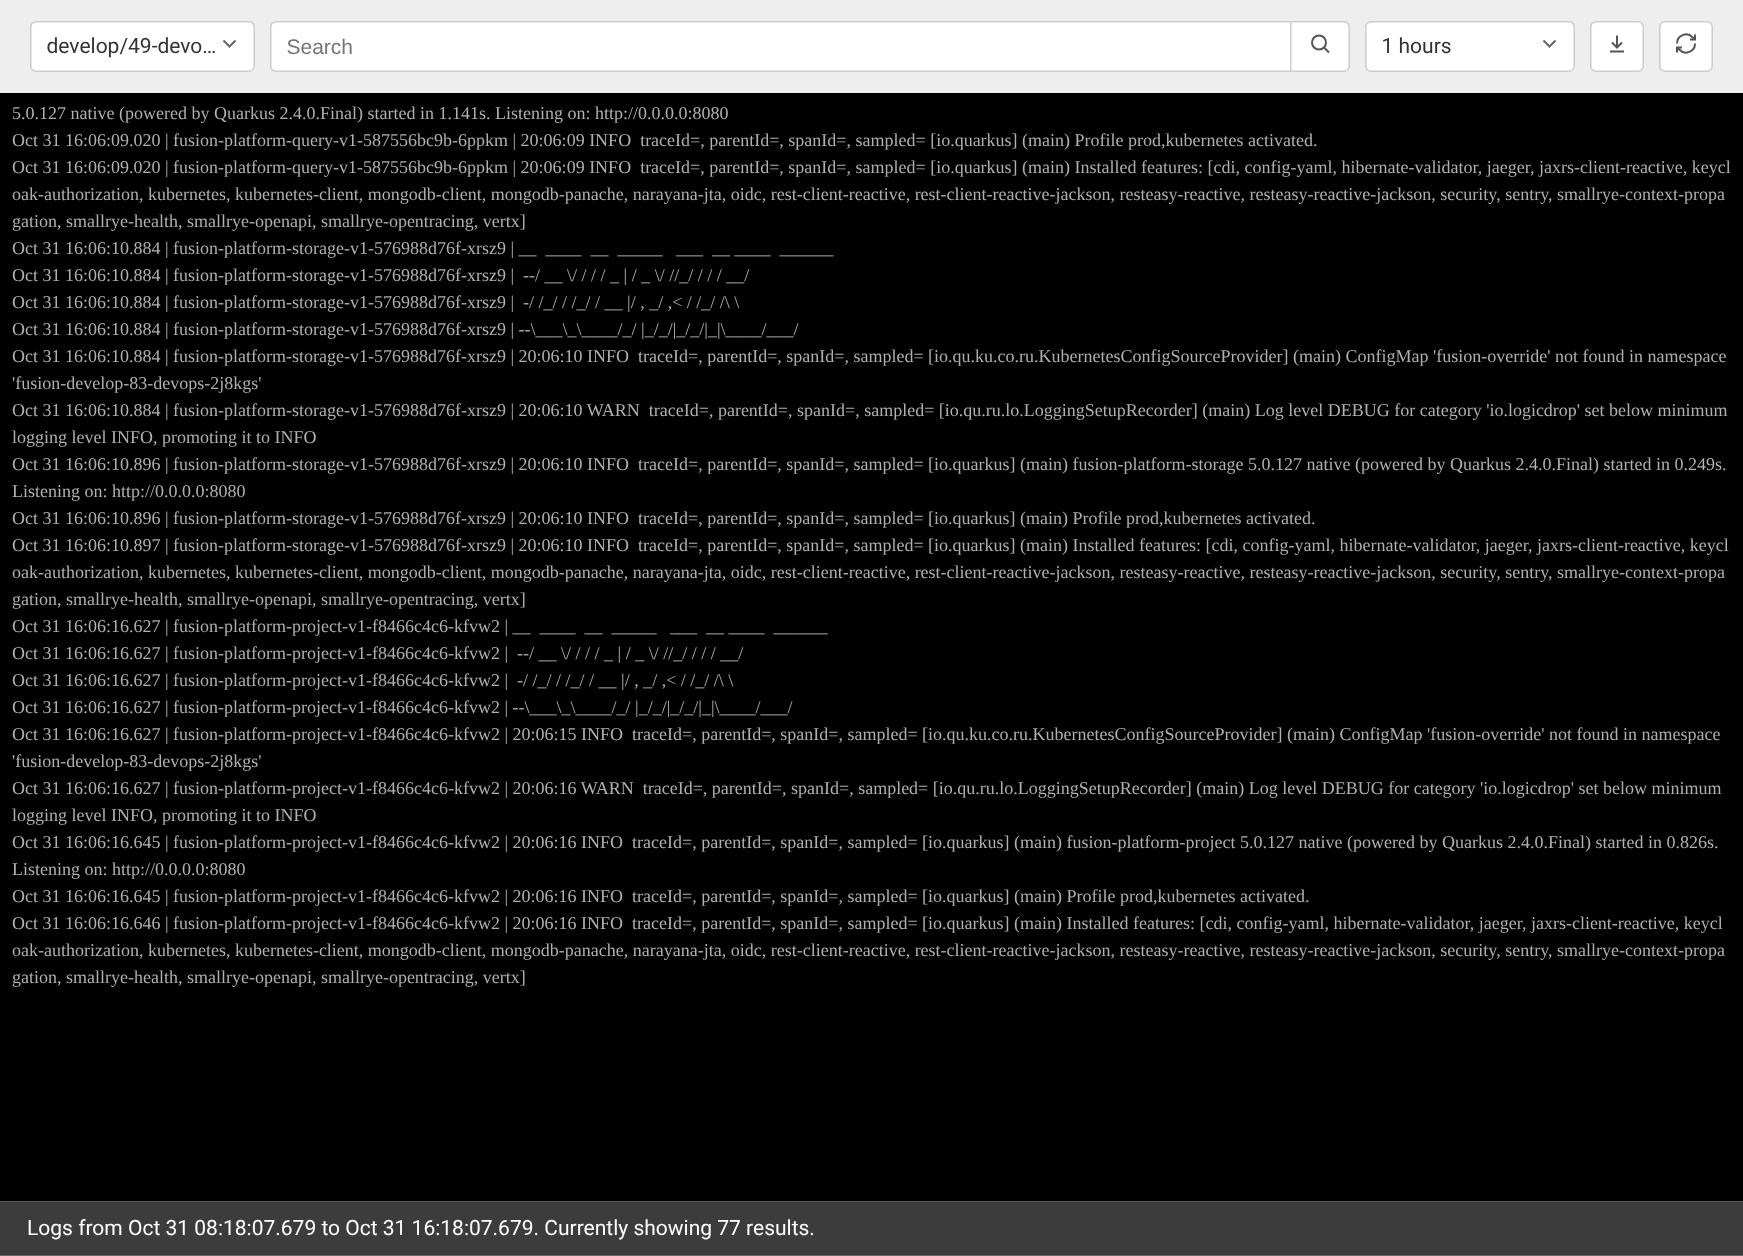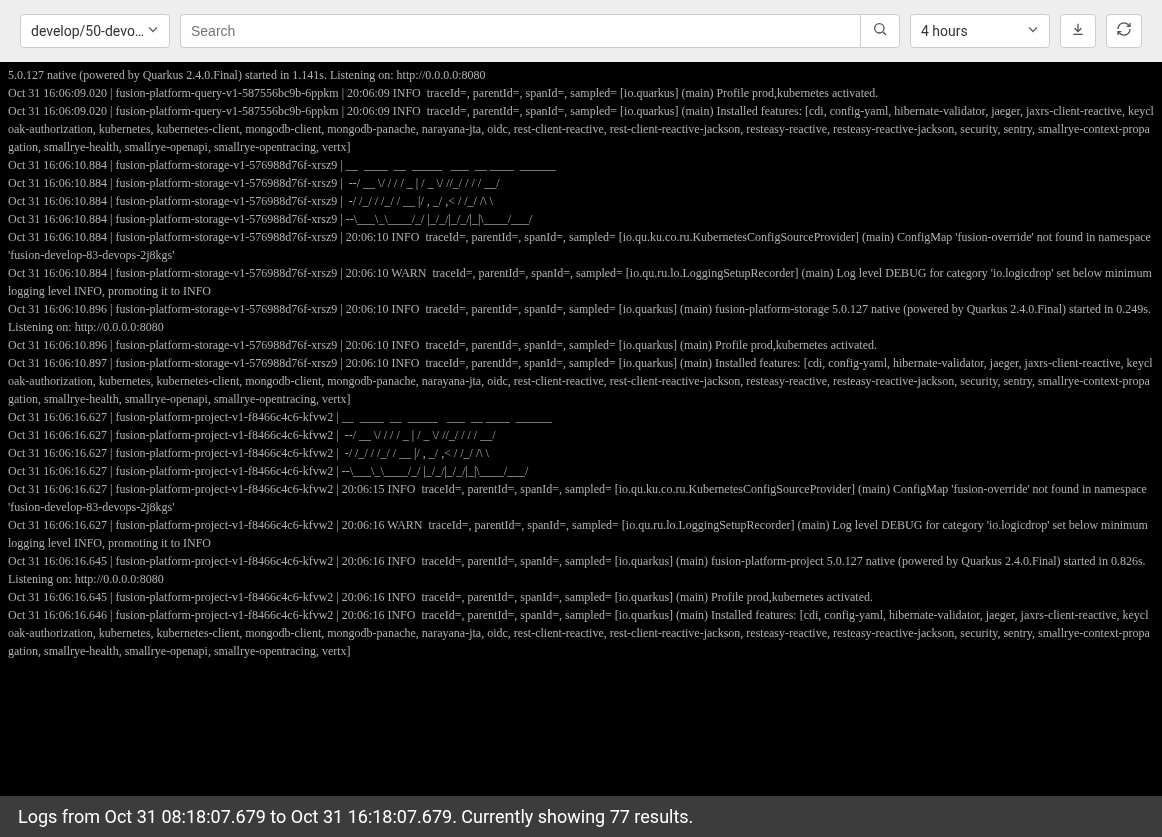--- a/index.html
+++ b/index.html
@@ -100,52 +100,52 @@
     word-break: break-all;
   }
   .log-area::-webkit-scrollbar { width: 16px; background: #2a2a2a; }
   .log-area::-webkit-scrollbar-thumb { background: #555; }
   .log-area::-webkit-scrollbar-button:single-button {
     background: #333; height: 16px; display: block;
   }
   .status-bar {
     background: #3c3c3c;
     color: #fff;
-    font-size: 18px;
+    font-size: 14px;
     padding: 10px 18px;
   }
   svg { width: 16px; height: 16px; fill: none; stroke: currentColor; stroke-width: 2; }
 </style>
 </head>
 <body>
 
 <div class="toolbar">
   <div class="select-wrap ns">
-    <span>develop/50-devo…</span>
+    <span>develop/49-devo…</span>
     <span class="chev">
       <svg viewBox="0 0 24 24">
           <polyline points="6 9 12 15 18 9"></polyline>
         </svg>
     </span>
   </div>
 
   <div class="search-group">
     <input class="search-input" type="text" placeholder="Search" style="">
     <div class="search-btn">
       <span>
         <svg viewBox="0 0 24 24">
             <circle cx="11" cy="11" r="7"></circle>
             <line x1="21" y1="21" x2="16.5" y2="16.5"></line>
           </svg>
       </span>
     </div>
   </div>
 
   <div class="select-wrap time">
-    <span>4 hours</span>
+    <span>1 hours</span>
     <span class="chev">
       <svg viewBox="0 0 24 24">
           <polyline points="6 9 12 15 18 9"></polyline>
         </svg>
     </span>
   </div>
 
   <div class="icon-btn">
     <span>
       <svg viewBox="0 0 24 24">

